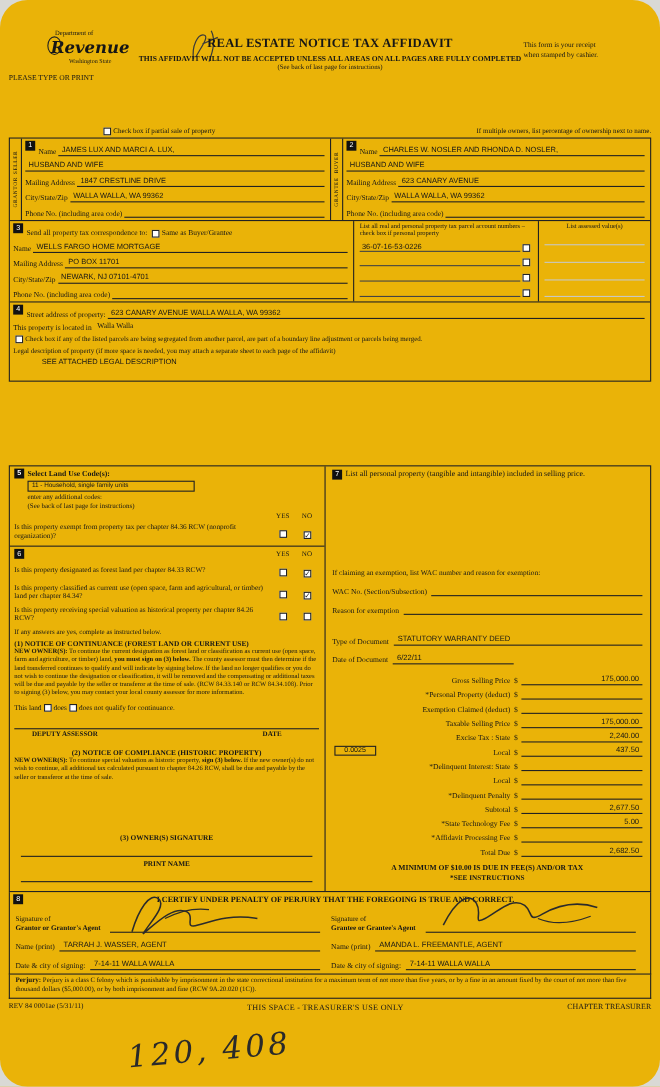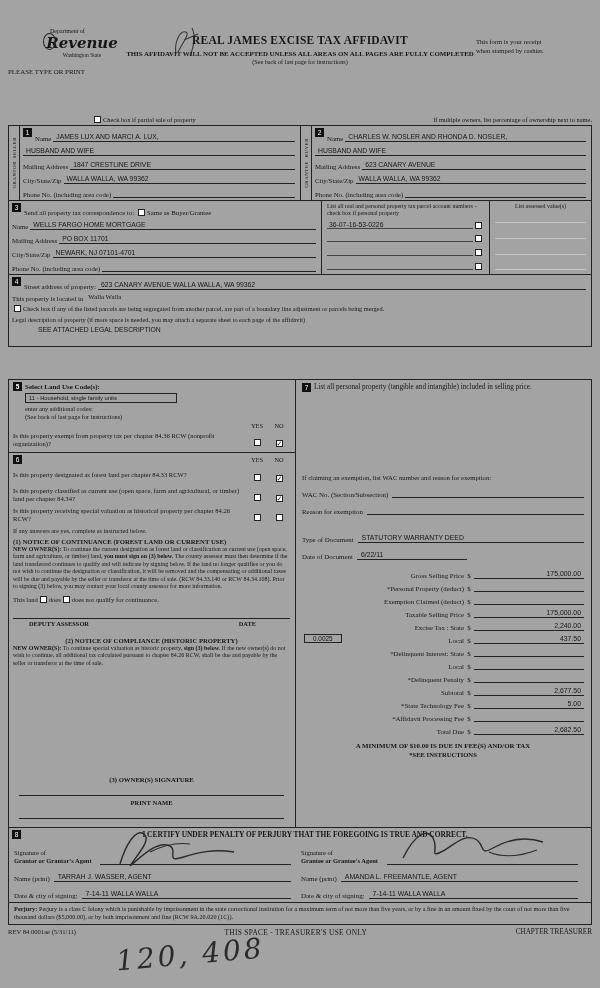--- a/index.html
+++ b/index.html
@@ -1,18 +1,18 @@
 <!DOCTYPE html>
 <html><head>
 <meta charset="utf-8">
 <style>
   * { box-sizing: border-box; }
   body { margin:0; background:#d9d9d5; display:flex; justify-content:center; }
-  .page { width:600px; height:988px; background:#a3a3a3; position:relative;
-          font-family:"Liberation Serif", serif; color:#161616; overflow:hidden; }
+  .page { width:600px; height:988px; background:#eab308; position:relative;
+          font-family:"Liberation Serif", serif; color:#161616; overflow:hidden;border-radius:25px; }
   .inner { position:absolute; left:8px; right:8px; top:24px; }
 
   
   .hdr { position:relative; height:90px; }
   .logo { position:absolute; left:28px; top:4px; text-align:center; width:92px; }
   .logo-dept { font-size:6px; text-align:left; padding-left:14px; }
   .logo-word { font-size:15px; font-weight:bold; font-style:italic; position:relative; display:inline-block; font-family:"DejaVu Serif", serif; }
   .logo-circle { position:absolute; left:-3px; top:-1px; width:13px; height:17px; border:1.5px solid #222; border-radius:50%; }
   .logo-state { font-size:5.5px; }
   .type-print { position:absolute; left:0; top:44px; font-size:6.9px; }
@@ -54,21 +54,21 @@
   .assessed-row { flex:1; border-bottom:1px solid #c8c8c2; margin-bottom:2px; }
 
   .sec4 { padding:2px 5px 3px 3px; }
   .sec4 .frow { height:13px; }
   .tinytext { font-size:6.3px; }
   .legal-val { font-family:"Liberation Sans", sans-serif; font-size:6.8px; margin:3px 0 10px 26px; }
 
   .gap { height:32px; }
 
   
-  .blockB { border:1.2px solid #222; display:flex; height:449px; }
+  .blockB { border:1.2px solid #222; display:flex; height:388px;margin-top:44px; }
   .colL { width:287px; border-right:1px solid #222; display:flex; flex-direction:column; }
   .colR { flex:1; display:flex; flex-direction:column; padding:3px 7px 2px 6px; }
 
   .sec5 { border-bottom:1px solid #222; padding:2px 5px 3px 4px; }
   .sec5-head { display:flex; align-items:center; font-size:7px; font-weight:bold; }
   .code-box { border:1px solid #222; width:152px; font-size:5.8px; padding:1px 3px; margin:2px 0 2px 12px; font-family:"Liberation Sans", sans-serif; }
   .tiny { font-size:6.3px; }
   .indent { margin-left:12px; margin-top:1px; }
   .yn-head { display:flex; justify-content:flex-end; font-size:6.4px; margin-top:2px; }
   .yn-head span { width:22px; text-align:center; }
@@ -140,21 +140,21 @@
   <div class="inner">
 
     <div class="hdr">
       <div class="logo">
         <div class="logo-dept">Department of</div>
         <div class="logo-word"><span class="logo-circle"></span><span>Revenue</span></div>
         <div class="logo-state">Washington State</div>
       </div>
       <div class="type-print">PLEASE TYPE OR PRINT</div>
       <div class="title-wrap">
-        <div class="f-title">REAL JAMES EXCISE TAX AFFIDAVIT</div>
+        <div class="f-title">REAL ESTATE NOTICE TAX AFFIDAVIT</div>
         <div class="f-warning">THIS AFFIDAVIT WILL NOT BE ACCEPTED UNLESS ALL AREAS ON ALL PAGES ARE FULLY COMPLETED</div>
         <div class="f-seeback">(See back of last page for instructions)</div>
       </div>
       <div class="receipt">
         <span>This form is your receipt</span><br><span>when stamped by cashier.</span>
       </div>
     </div>
 
     <div class="partial-row">
       <div class="partial-left">

